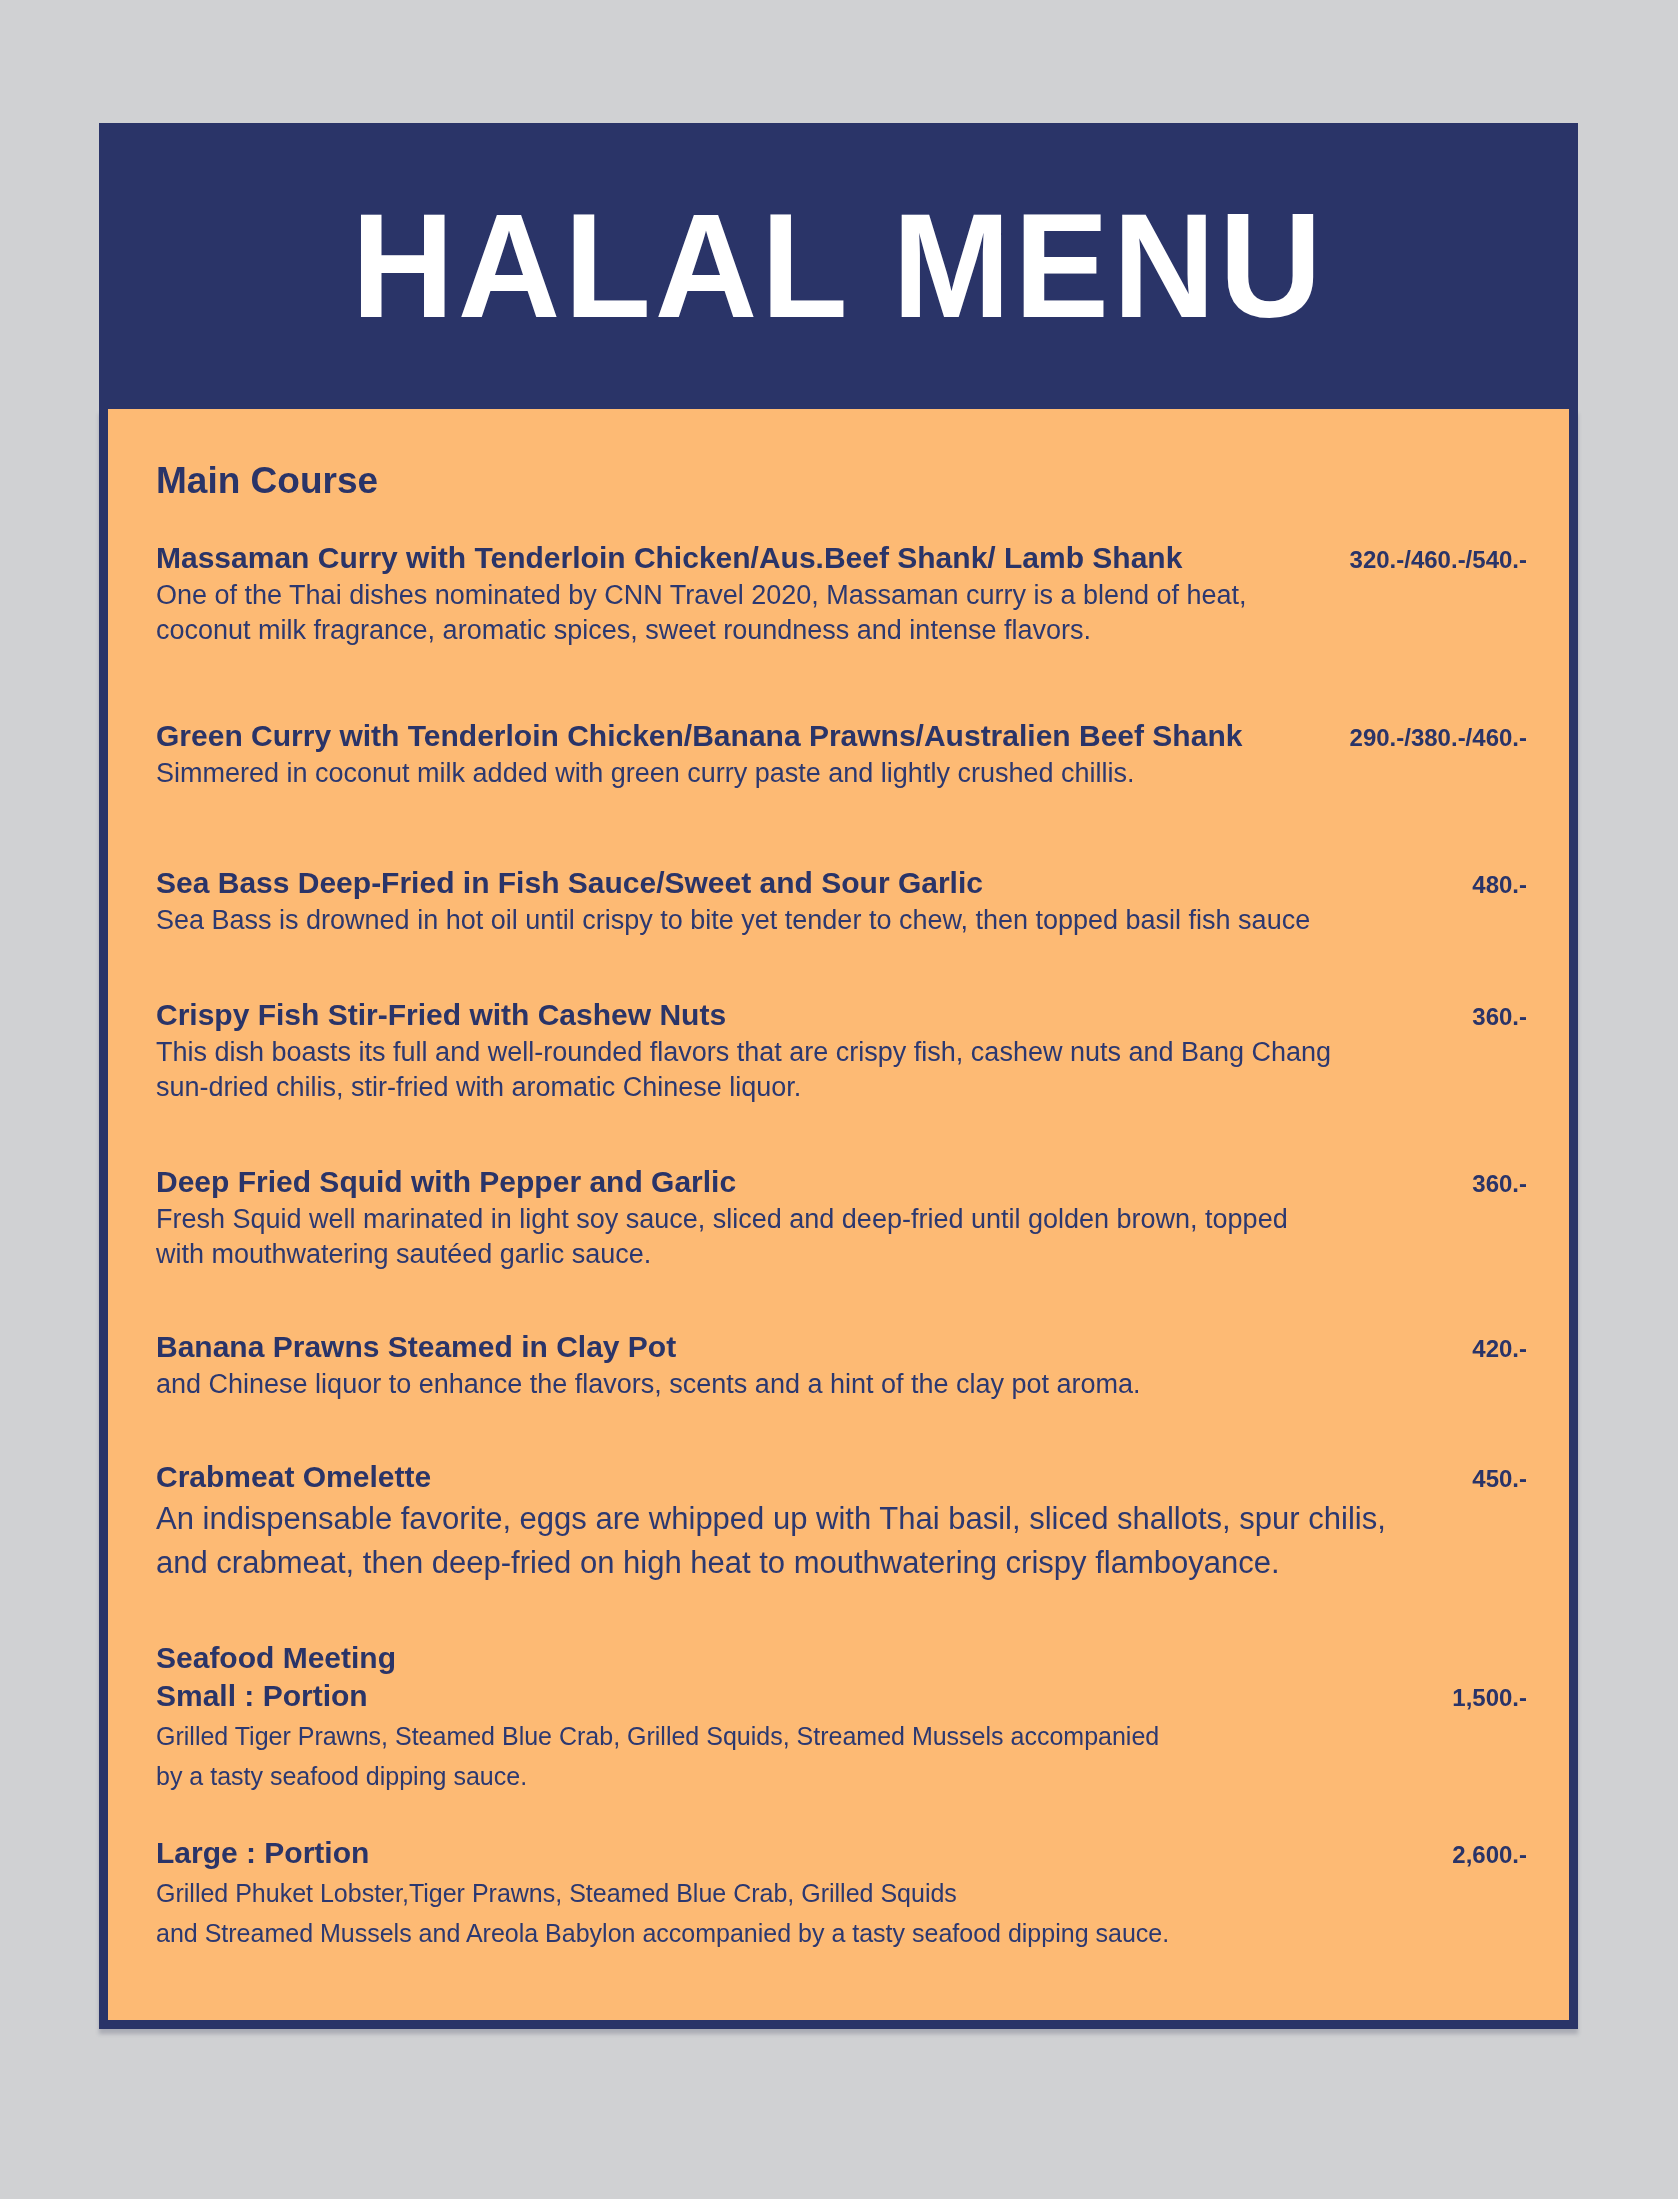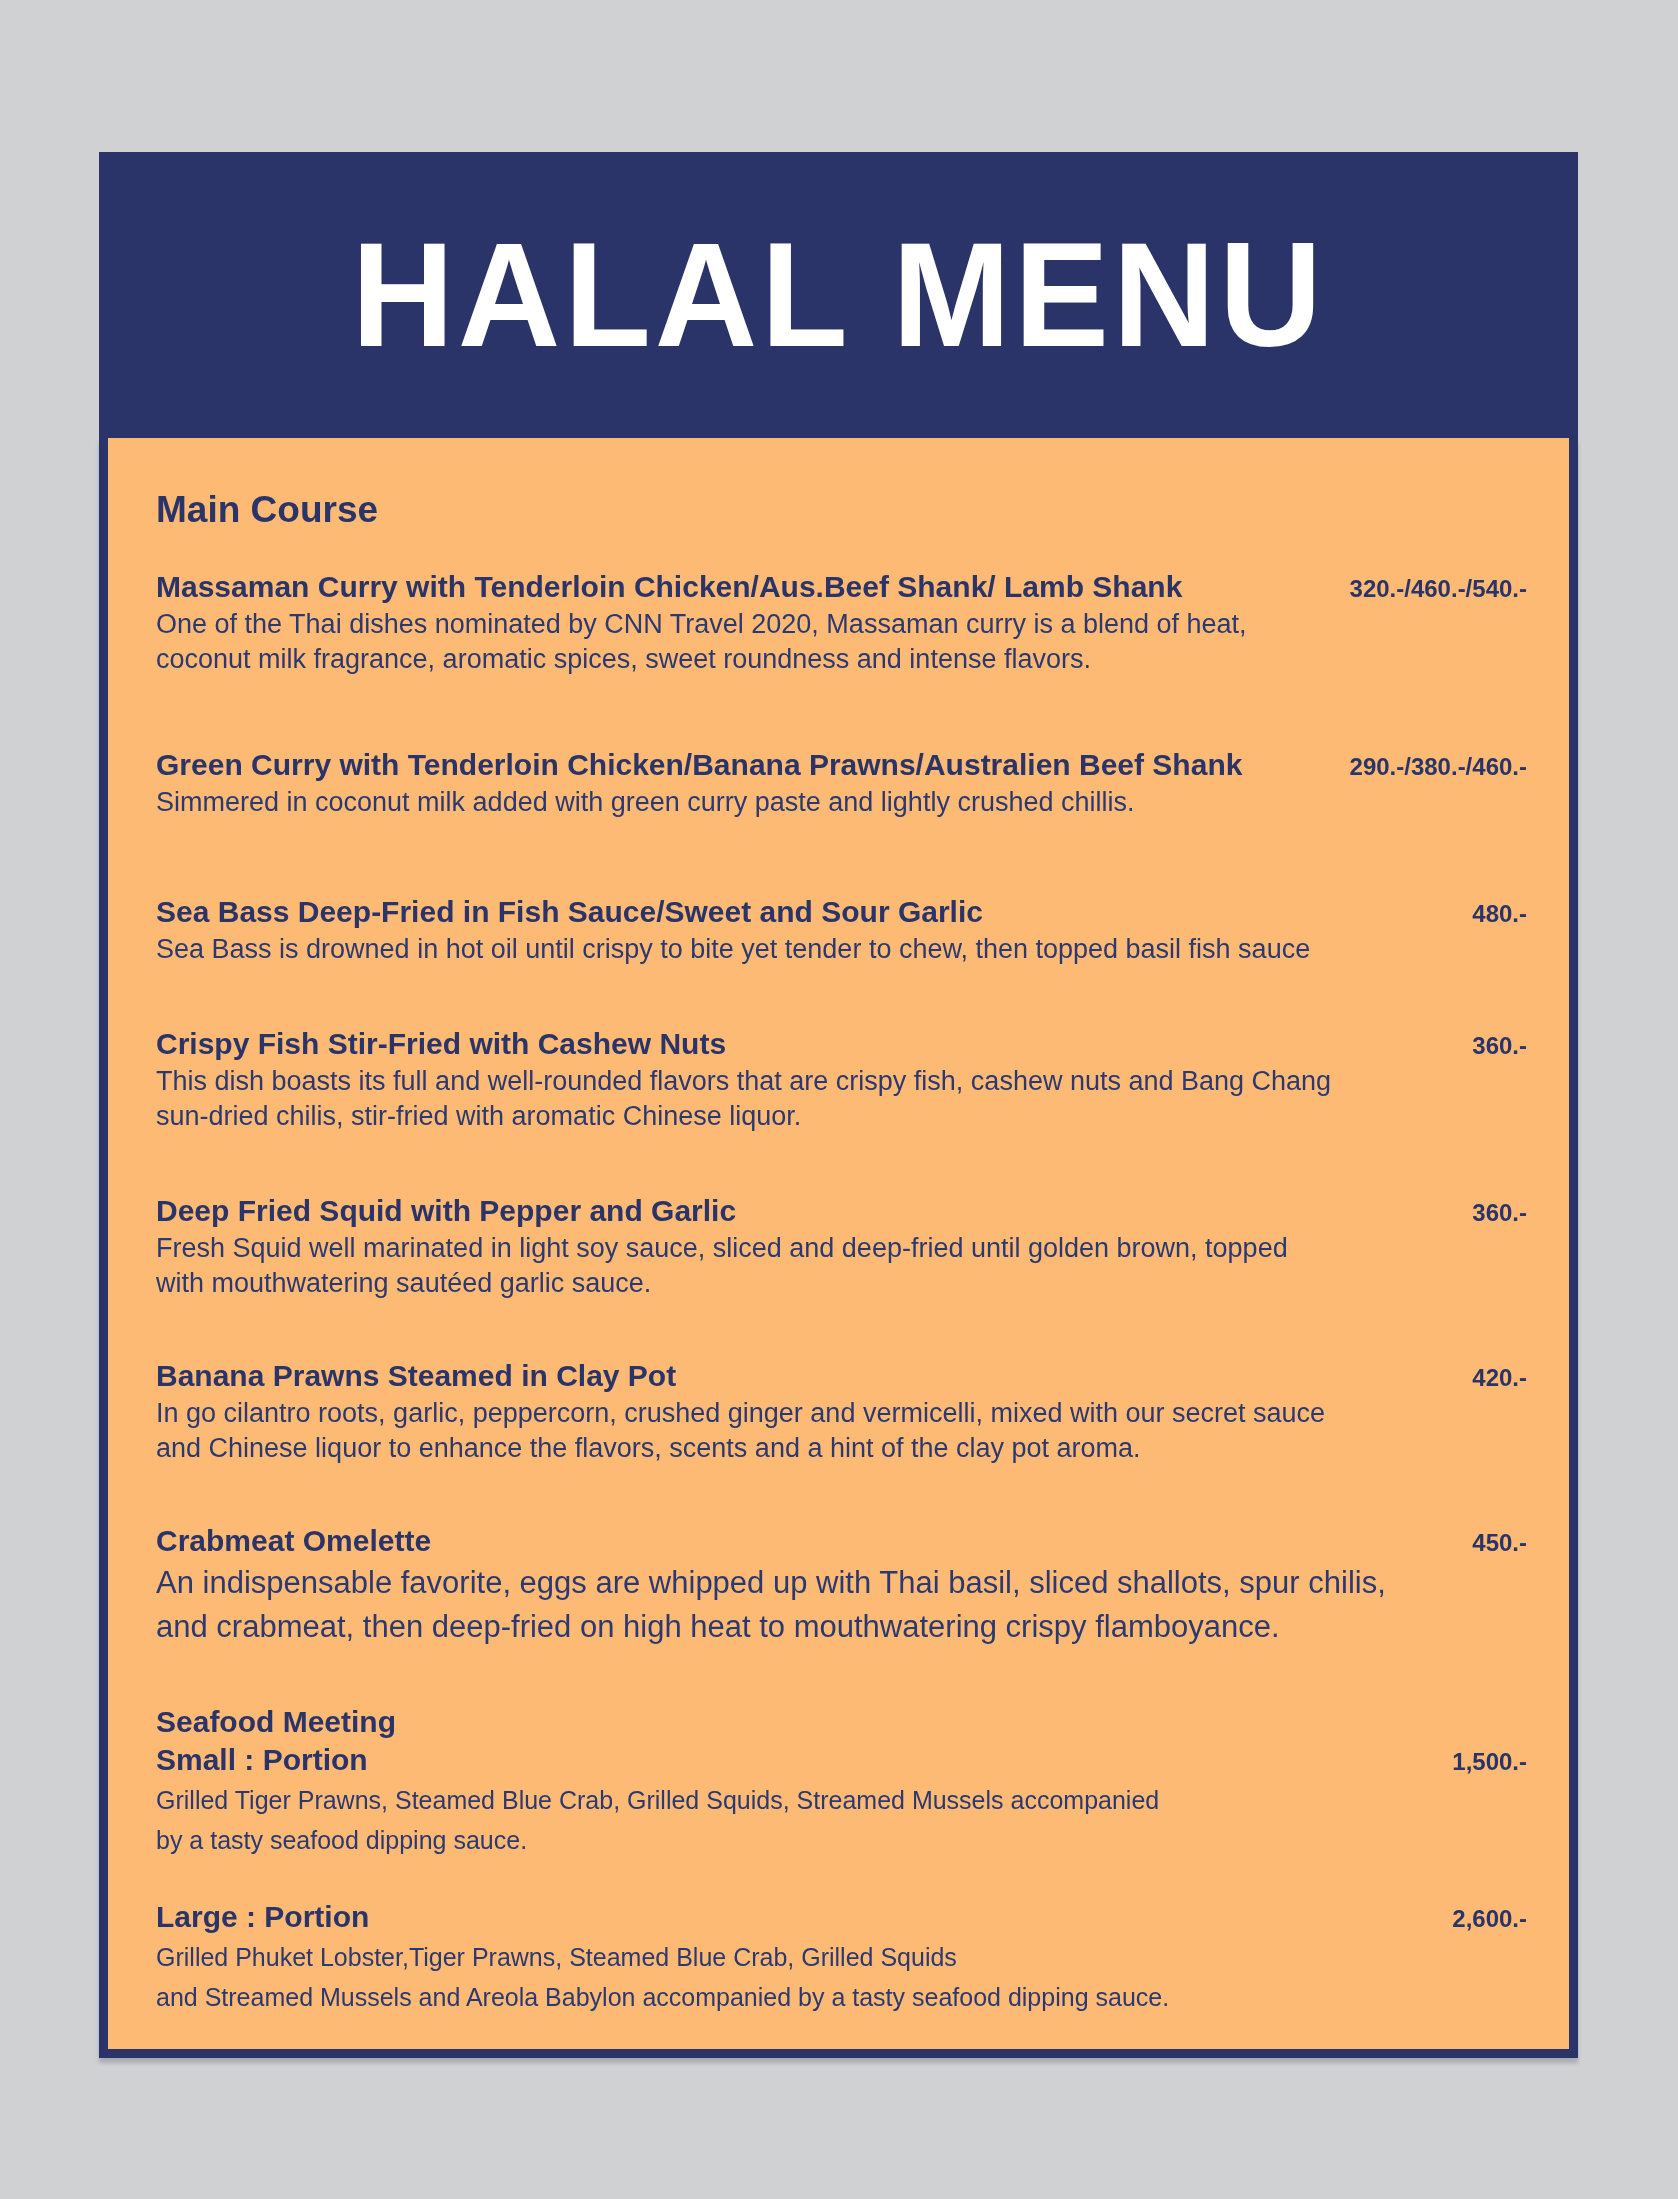--- a/index.html
+++ b/index.html
@@ -5,21 +5,21 @@
   * { margin:0; padding:0; box-sizing:border-box; }
   html,body { background:#c9cbcd; }
   .page {
     position:relative;
     width:1678px; height:2200px;
     background:#d0d1d3;
     font-family:"Liberation Sans", sans-serif;
     overflow:hidden;
   }
   .menu-card {
-    position:absolute; left:99px; top:152px; width:1479px;
+    position:absolute; left:99px; top:123px; width:1479px;
   }
   .menu-header {
     height:286px; background:#2a3468;
     display:flex; align-items:center; justify-content:center;
   }
   .menu-header .big-title {
     color:#ffffff; font-size:142px; font-weight:bold;
     letter-spacing:3.8px; line-height:1;
     transform:scaleY(1.05);
   }
@@ -124,21 +124,20 @@
           <div class="desc-line">with mouthwatering sautéed garlic sauce.</div>
         </div>
       </div>
 
       <div class="item mb58">
         <div class="row">
           <span class="item-name">Banana Prawns Steamed in Clay Pot</span>
           <span class="item-price">420.-</span>
         </div>
         <div class="desc">
-          <div class="desc-line">In go cilantro roots, garlic, peppercorn, crushed ginger and vermicelli,  mixed with our secret sauce</div>
           <div class="desc-line">and Chinese liquor to enhance the flavors, scents and a hint of the clay pot aroma.</div>
         </div>
       </div>
 
       <div class="item large-desc mb48">
         <div class="row">
           <span class="item-name">Crabmeat Omelette</span>
           <span class="item-price">450.-</span>
         </div>
         <div class="desc">

